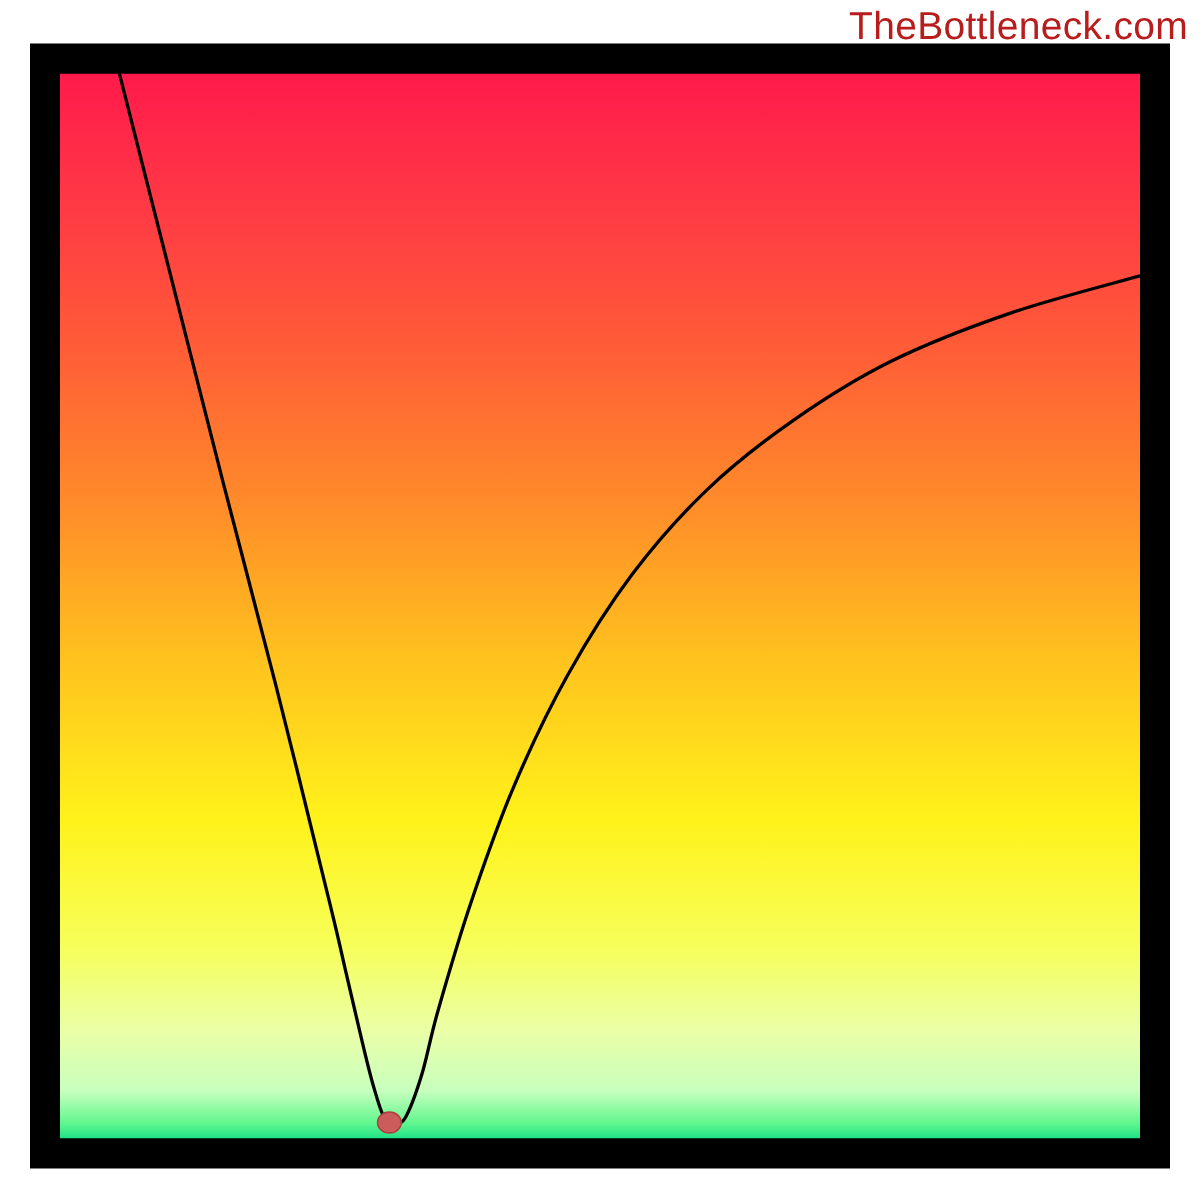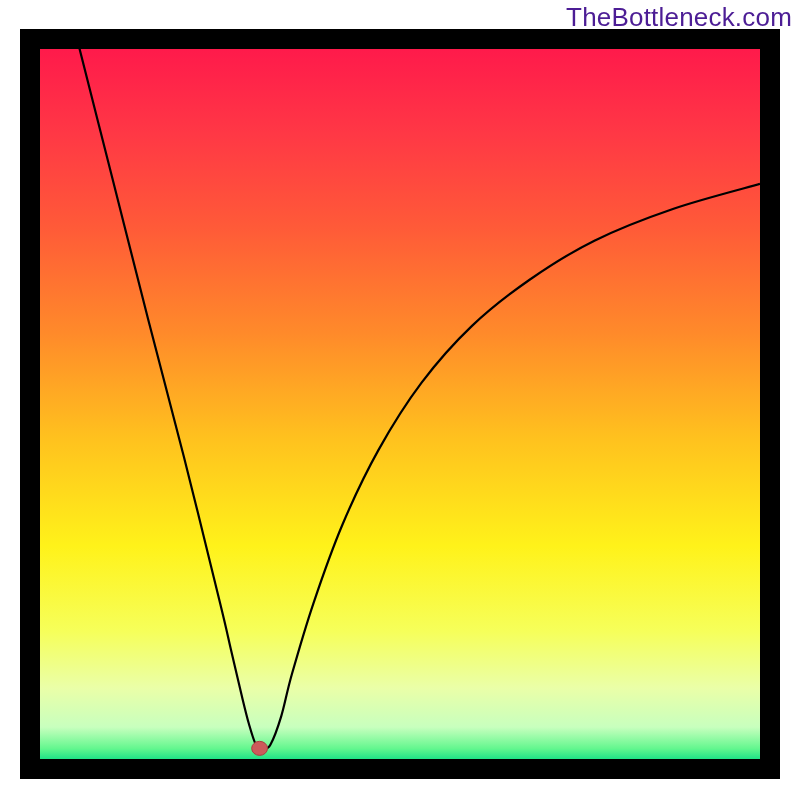--- a/index.html
+++ b/index.html
@@ -15,21 +15,21 @@
     position: relative;
     width: 800px;
     height: 800px;
   }
   .watermark {
     position: absolute;
     top: 2px;
     right: 8px;
     font-size: 26px;
     font-weight: 400;
-    color: #4c1d95;
+    color: #b91c1c;
     letter-spacing: 0.2px;
     z-index: 10;
   }
   .frame {
     position: absolute;
     left: 20px;
     top: 29px;
     width: 760px;
     height: 750px;
     background: #000000;

